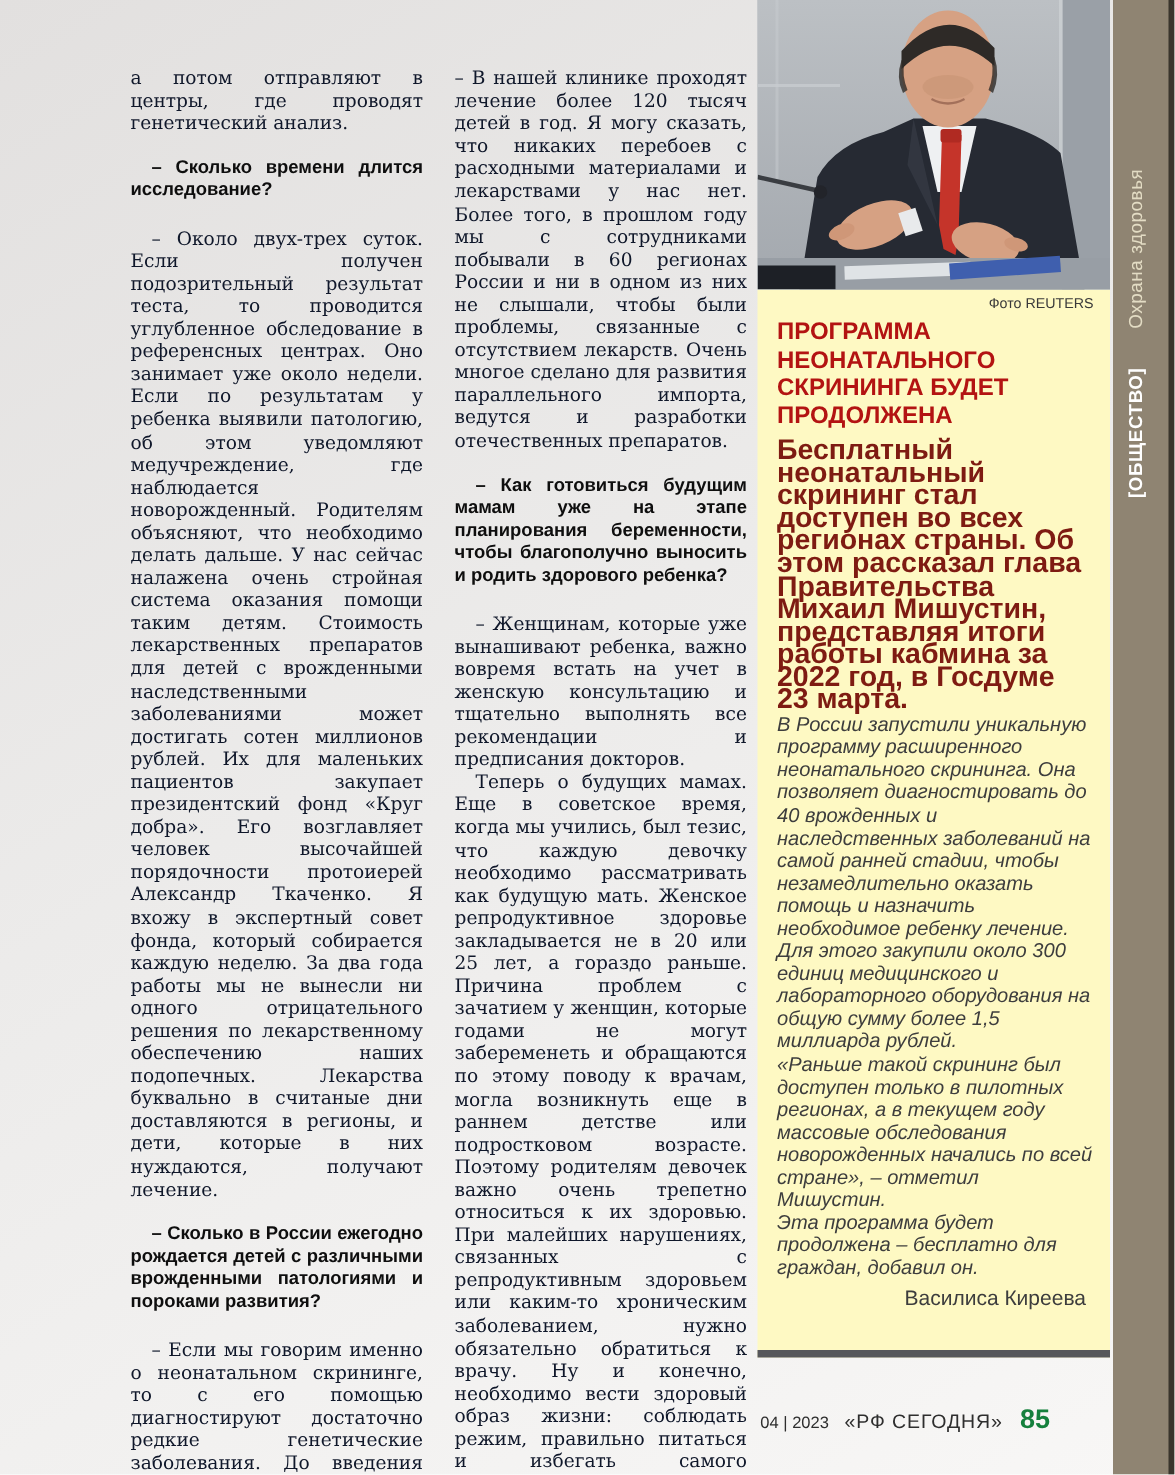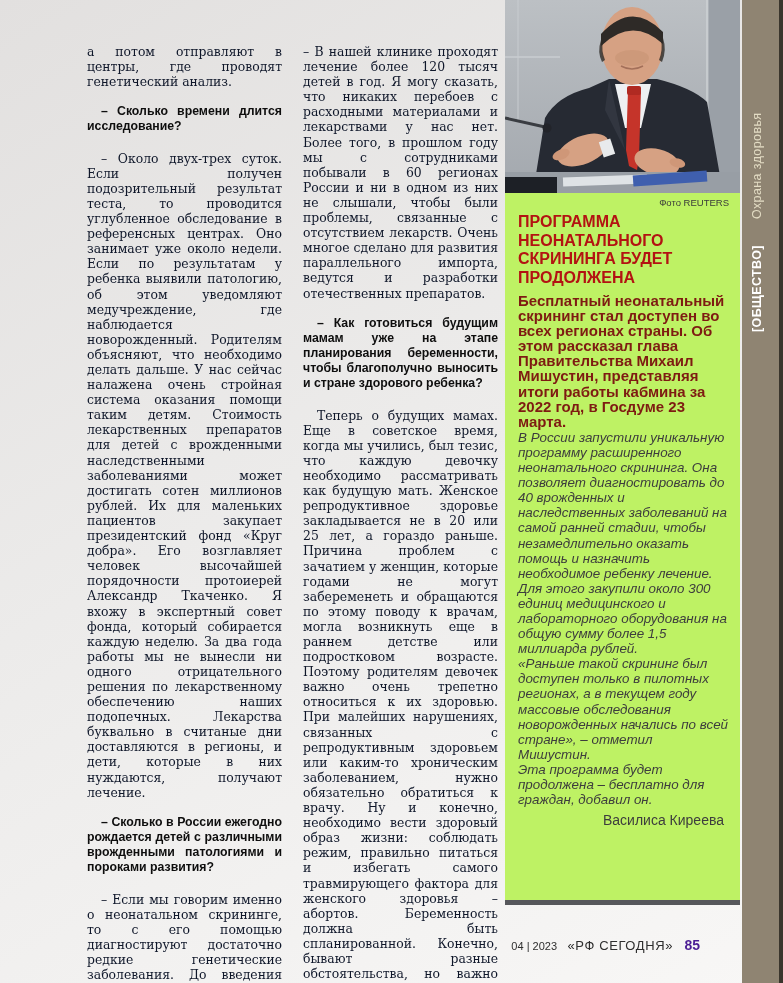--- a/index.html
+++ b/index.html
@@ -24,67 +24,68 @@
     font-size:12.3px;line-height:15.2px;text-align:justify;
     color:#0e0e0e;margin:15px 0 0 0;text-indent:14px;
   }
   p.question + p.body{margin-top:16px;}
   
   #sidebar{position:absolute;left:505px;top:0;width:235px;}
   .photo{height:193px;overflow:hidden;position:relative;background:#aab0b6;}
   .photo svg{display:block;}
   .infobox{
     box-sizing:border-box;height:712px;overflow:hidden;
-    background:#bef264;border-bottom:5px solid #56575b;
+    background:#fef9c3;border-bottom:5px solid #56575b;
     padding:3px 11px 8px 13px;
   }
   .credit{text-align:right;font-size:9.5px;color:#3a3a3a;margin:1px 0 5px 0;}
   .ib-title{
     margin:2px 0 6px 0;font-size:16px;line-height:18.5px;
     font-weight:bold;color:#b31312;
   }
   .ib-lead{
     margin:0 0 1px 0;font-weight:bold;color:#7e1b12;
-    font-size:15px;line-height:15.1px;
+    font-size:19px;line-height:15.1px;
   }
   .ib-body{margin:0;color:#3d3d3d;font-size:13.4px;line-height:15.1px;font-style:italic;}
   .signature{text-align:right;color:#3d3d3d;font-size:14px;margin-top:5px;padding-right:5px;}
   
   .strip{position:absolute;left:742px;top:0;width:41px;height:983px;background:#8f8472;}
   .strip-edge{position:absolute;right:0;top:0;width:4px;height:983px;background:#3a352c;}
   .strip-label{
     position:absolute;top:332px;left:8px;transform-origin:0 0;
     transform:rotate(-90deg);white-space:nowrap;
     font-size:12.5px;letter-spacing:.4px;
   }
   .strip-section{font-weight:bold;color:#ffffff;margin-right:26px;}
   .strip-rubric{color:#e3dcc4;}
   
   .footer{position:absolute;left:400px;top:936px;width:300px;text-align:right;color:#2e2e2e;}
   .f-issue{font-size:11px;text-align:center;}
   .f-mag{font-size:13px;letter-spacing:.6px;margin-left:6px;}
-  .f-page{font-size:14px;font-weight:bold;color:#4c1d95;margin-left:7px;}
+  .f-page{font-size:18px;font-weight:bold;color:#15803d;margin-left:7px;}
 </style>
 </head>
 <body>
 
 <div id="page">
 
   <div id="col1" class="col">
     <p class="body noindent">а потом отправляют в центры, где проводят генетический анализ.</p>
     <p class="question">– Сколько времени длится исследование?</p>
     <p class="body">– Около двух-трех суток. Если получен подозрительный результат теста, то проводится углубленное обследование в референсных центрах. Оно занимает уже около недели. Если по результатам у ребенка выявили патологию, об этом уведомляют медучреждение, где наблюдается новорожденный. Родителям объясняют, что необходимо делать дальше. У нас сейчас налажена очень стройная система оказания помощи таким детям. Стоимость лекарственных препаратов для детей с врожденными наследственными заболеваниями может достигать сотен миллионов рублей. Их для маленьких пациентов закупает президентский фонд «Круг добра». Его возглавляет человек высочайшей порядочности протоиерей Александр Ткаченко. Я вхожу в экспертный совет фонда, который собирается каждую неделю. За два года работы мы не вынесли ни одного отрицательного решения по лекарственному обеспечению наших подопечных. Лекарства буквально в считаные дни доставляются в регионы, и дети, которые в них нуждаются, получают лечение.</p>
     <p class="question">– Сколько в России ежегодно рождается детей с различными врожденными патологиями и пороками развития?</p>
     <p class="body">– Если мы говорим именно о неонатальном скрининге, то с его помощью диагностируют достаточно редкие генетические заболевания. До введения расширенного скрининга мы выявляли около пятисот – тысячи таких детишек каждый год. А в целом с наследственными врожденными заболеваниями, куда входит и, например, синдром Дауна, и различные пороки развития, рождается около 25 тысяч детей в год.</p>
 
   </div>
 
   <div id="col2" class="col">
     <p class="body noindent">– В нашей клинике проходят лечение более 120 тысяч детей в год. Я могу сказать, что никаких перебоев с расходными материалами и лекарствами у нас нет. Более того, в прошлом году мы с сотрудниками побывали в 60 регионах России и ни в одном из них не слышали, чтобы были проблемы, связанные с отсутствием лекарств. Очень многое сделано для развития параллельного импорта, ведутся и разработки отечественных препаратов.</p>
-    <p class="question">– Как готовиться будущим мамам уже на этапе планирования беременности, чтобы благополучно выносить и стране здорового ребенка?</p>
+    <p class="question">– Как готовиться будущим мамам уже на этапе планирования беременности, чтобы благополучно выносить и родить здорового ребенка?</p>
+    <p class="body">– Женщинам, которые уже вынашивают ребенка, важно вовремя встать на учет в женскую консультацию и тщательно выполнять все рекомендации и предписания докторов.</p>
     <p class="body"><span>Теперь о будущих мамах. Еще в советское время, когда мы учились, был тезис, что каждую девочку необходимо рассматривать как будущую мать. Женское репродуктивное здоровье закладывается не в 20 или 25 лет, а гораздо раньше. Причина проблем с зачатием у женщин, которые годами не могут забеременеть и обращаются по этому поводу к врачам, могла возникнуть еще в раннем детстве или подростковом возрасте. Поэтому родителям девочек важно очень трепетно относиться к их здоровью. При малейших нарушениях, связанных с репродуктивным здоровьем или каким-то хроническим заболеванием, нужно обязательно обратиться к врачу. Ну и конечно, необходимо вести здоровый образ жизни: соблюдать режим, правильно питаться и избегать самого травмирующего фактора для женского здоровья – абортов. Беременность должна быть спланированной. Конечно, бывают разные обстоятельства, но важно все взвешивать и помнить и об ответственности, и о последствиях своих решений.</span></p>
 
   </div>
 
   <div id="sidebar">
     <div class="photo">
       <svg width="235" height="193" viewBox="0 0 235 193" xmlns="http://www.w3.org/2000/svg">
         <defs>
           <linearGradient id="pbg" x1="0" y1="0" x2="0" y2="1">
             <stop offset="0" stop-color="#bcc0c4"></stop>

